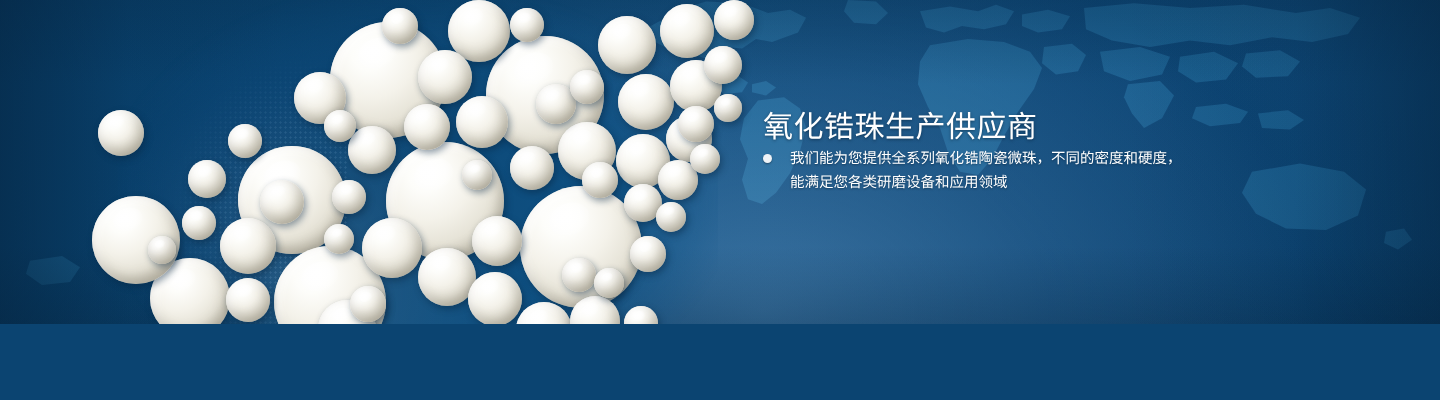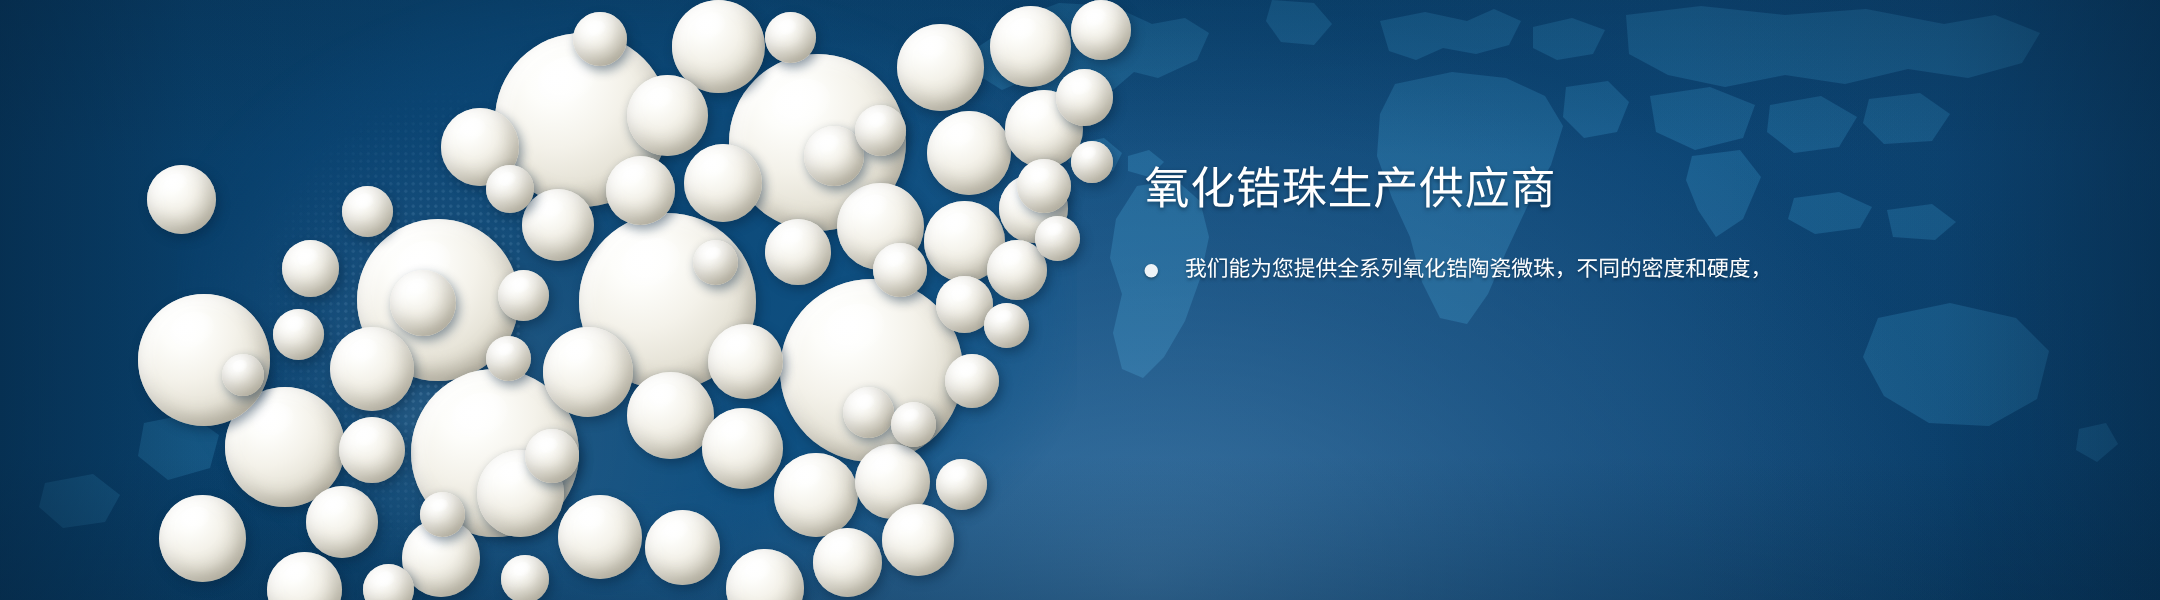--- a/index.html
+++ b/index.html
@@ -4,21 +4,21 @@
 <title>Banner</title>
 <style>
   html, body {
     margin: 0;
     padding: 0;
     background: #0b4471;
   }
   #banner {
     position: relative;
     width: 1440px;
-    height: 400px;
+    height: 324px;
     overflow: hidden;
     font-family: "Liberation Sans", "DejaVu Sans", sans-serif;
     background: #4c1d95;
   }
   
   .bg-base {
     position: absolute;
     inset: 0;
     background:
       radial-gradient(ellipse 900px 620px at 53% 96%, rgba(86,140,186,0.62) 0%, rgba(70,124,172,0.34) 32%, rgba(20,74,122,0.06) 62%, rgba(0,0,0,0) 78%),
@@ -103,21 +103,20 @@
   .headline {
     color: #ffffff;
     font-size: 30px;
     line-height: 38px;
     letter-spacing: 0.5px;
     font-weight: 400;
     text-shadow: 0 1px 3px rgba(2,25,45,0.55);
     white-space: nowrap;
   }
   .bullets {
-    margin-top: 22px;
   }
   .bullet {
     position: relative;
     padding-left: 27px;
     color: #ffffff;
     font-size: 14.5px;
     line-height: 24px;
     margin-bottom: 8px;
     text-shadow: 0 1px 2px rgba(2,25,45,0.5);
   }
@@ -262,20 +261,21 @@
   </div>
 
   <div class="copy">
     <div class="headline">氧化锆珠生产供应商</div>
 
     <div class="bullets">
 
       <div class="bullet">
         <span class="dot"></span>
         <span class="bullet-line">我们能为您提供全系列氧化锆陶瓷微珠，不同的密度和硬度，</span>
+        <span class="bullet-line">能满足您各类研磨设备和应用领域</span>
       </div>
 
 
 
     </div>
   </div>
 
 </div>
 
 </body></html>

